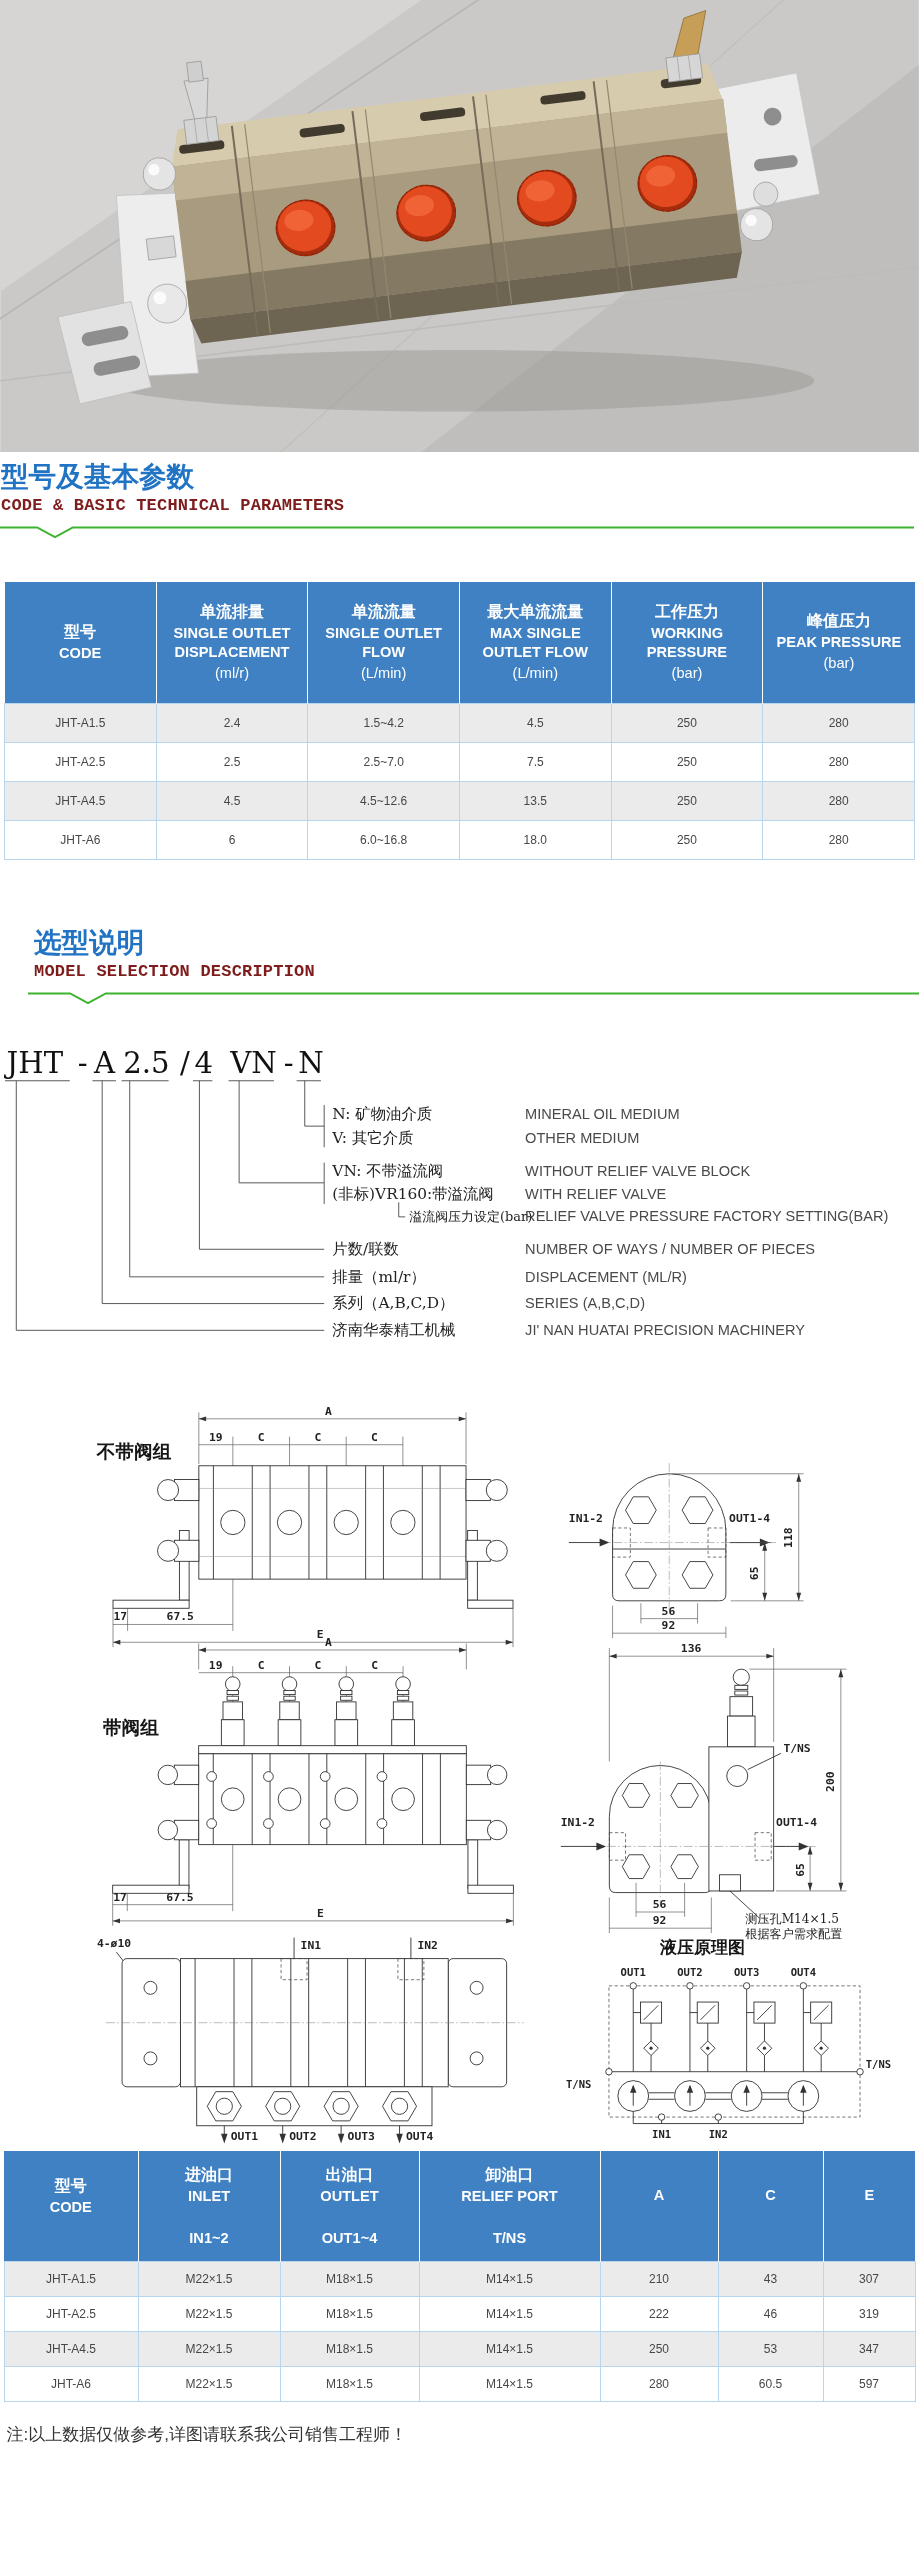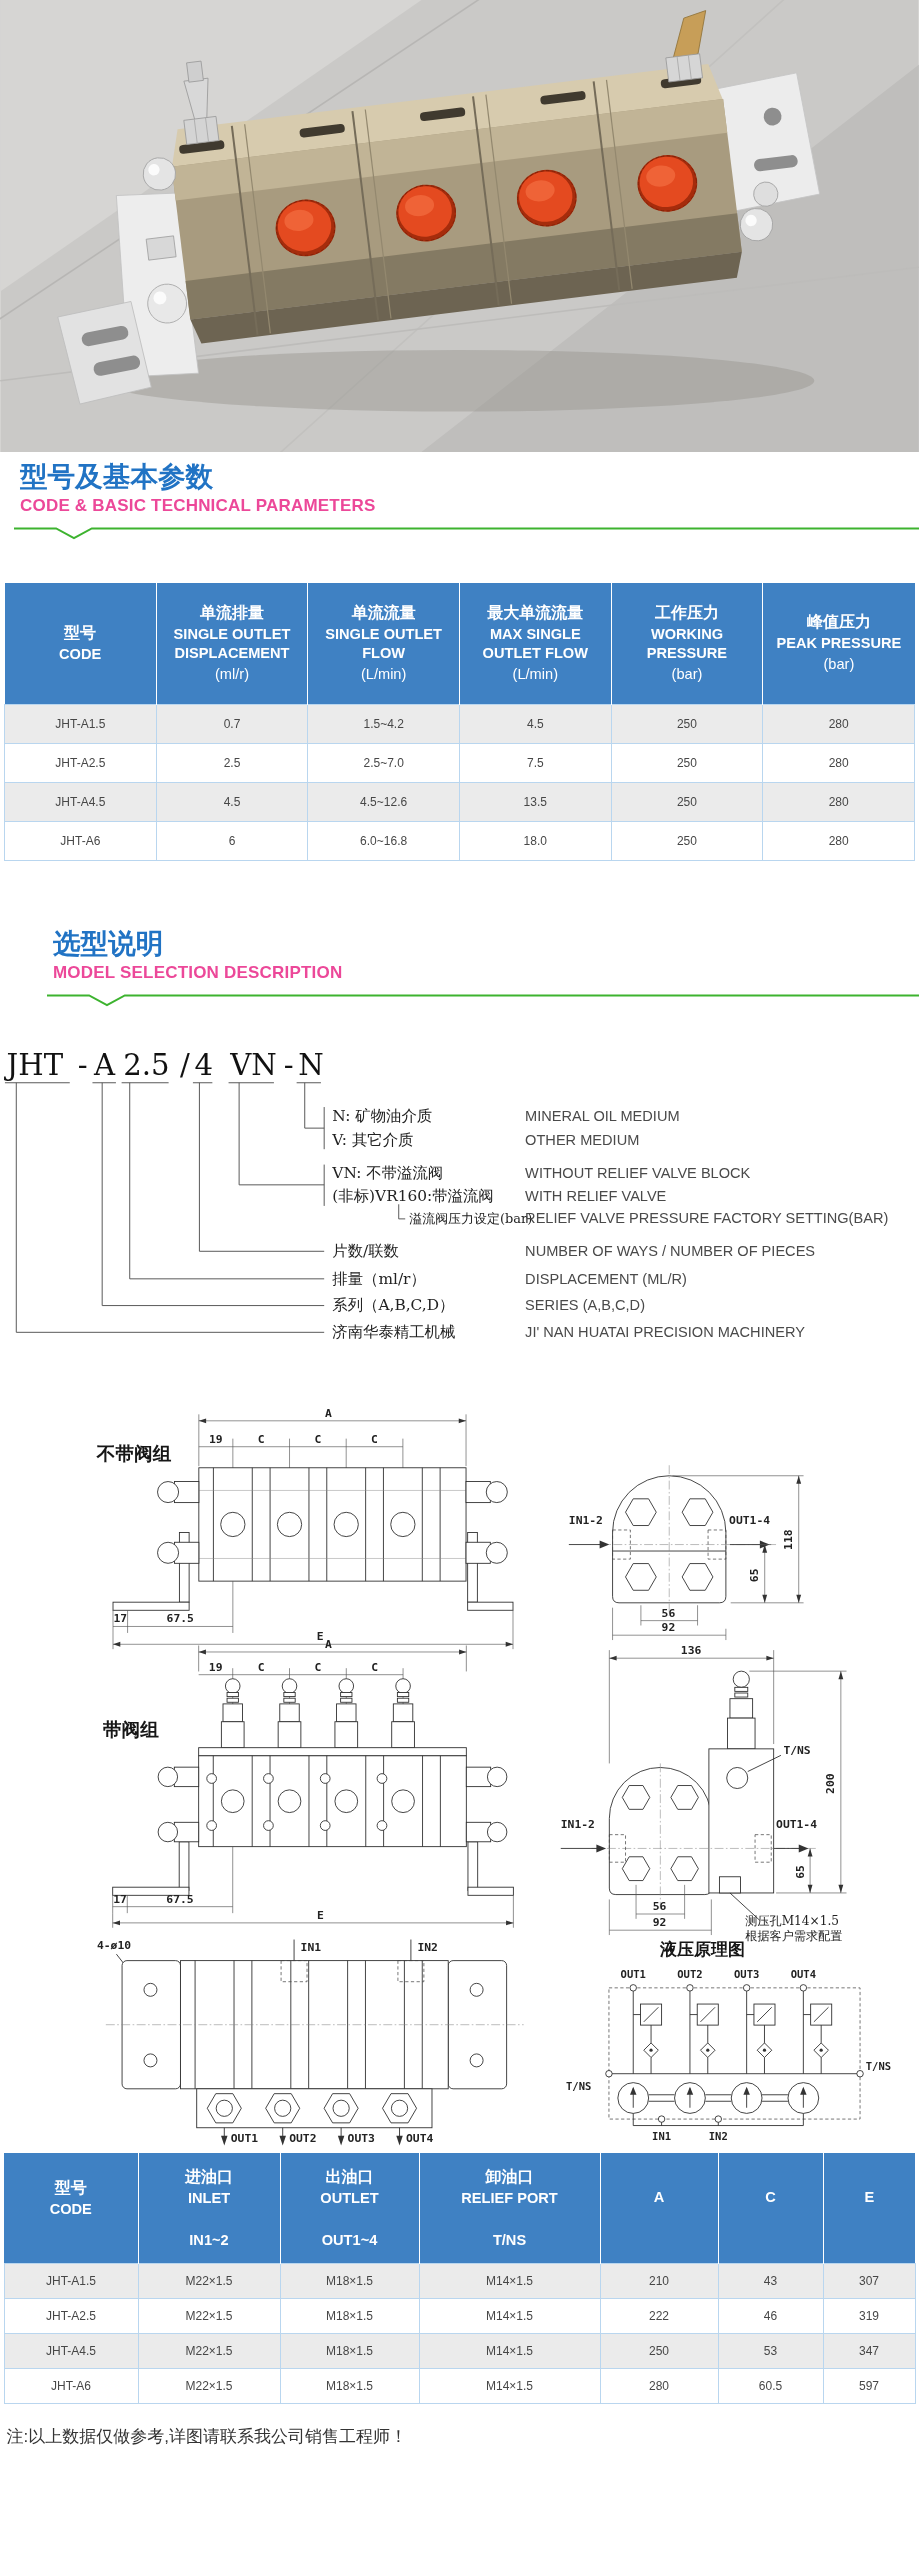--- a/index.html
+++ b/index.html
@@ -1,23 +1,23 @@
 <!DOCTYPE html>
 <html style="font-size:13px"><head>
 <meta charset="utf-8">
 <style>
   html,body{margin:0;padding:0;background:#ffffff;}
   .page{position:relative;width:919px;height:2576px;overflow:hidden;background:#fff;
         font-family:"Liberation Sans",sans-serif;}
   
   .photo{width:919px;height:452px;display:block;}
   
-  .sec{padding:8px 0 0 20px;}
+  .sec{padding:8px 0 0 1px;}
   .sec-zh{margin:0;font-size:27.6px;font-weight:700;color:#2173c4;line-height:1.2;}
-  .sec-en{font-size:17px;font-weight:700;color:#ec4899;margin-top:3.2px;letter-spacing:0.2px;}
+  .sec-en{font-size:17px;font-weight:700;color:#7f1d1d;margin-top:3.2px;letter-spacing:0.2px;font-family:Liberation Mono, monospace;}
   .divider{display:block;margin-top:9.7px;margin-left:-6.5px;}
   
   table.pt{border-collapse:collapse;table-layout:fixed;width:911px;margin:42px auto 0 auto;}
   table.pt th{background:#3f81c3;color:#fff;vertical-align:middle;text-align:center;
               border-right:1.6px solid #fff;padding:18px 4.9px;}
   table.pt th:last-child{border-right:none;}
   .h-zh{font-size:16px;font-weight:700;line-height:1.5;}
   .h-en{font-size:14.6px;font-weight:700;line-height:1.35;}
   .h-unit{font-size:14.6px;font-weight:400;line-height:1.5;}
   table.pt td{border:0.8px solid #b9d6ef;text-align:center;font-size:12px;color:#474747;height:36px;}
@@ -197,21 +197,21 @@
         <th>
             <div class="h-zh">峰值压力</div>
             <div class="h-en">PEAK PRESSURE</div>
             <div class="h-unit">(bar)</div>
           </th>
       </tr>
     </thead>
     <tbody>
       <tr>
           <td>JHT-A1.5</td>
-          <td>0.7</td>
+          <td>2.4</td>
           <td>1.5~4.2</td>
           <td>4.5</td>
           <td>250</td>
           <td>280</td>
         </tr>
       <tr>
           <td>JHT-A2.5</td>
           <td>2.5</td>
           <td>2.5~7.0</td>
           <td>7.5</td>

